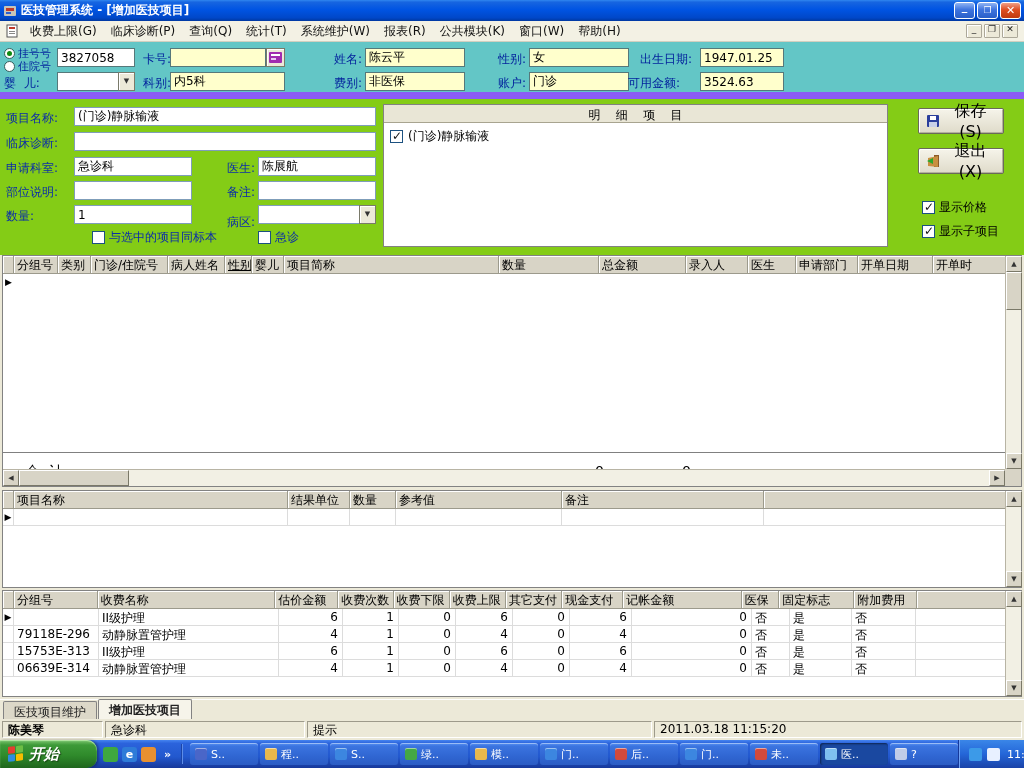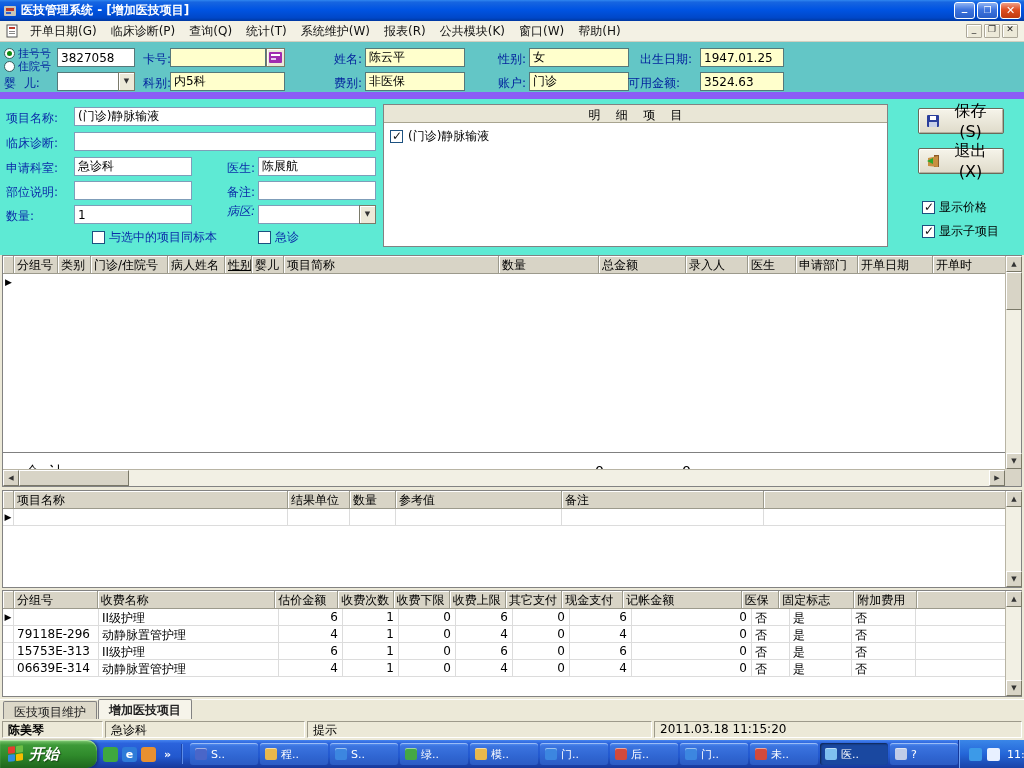--- a/index.html
+++ b/index.html
@@ -33,21 +33,21 @@
   .plabel{position:absolute;color:#001E9C;font-size:12px;white-space:pre;}
   .pradio{position:absolute;display:flex;align-items:center;gap:3px;font-size:11px;color:#001E9C;}
   .radio{width:11px;height:11px;border-radius:50%;background:#fff;border:1px solid #35605F;position:relative;display:inline-block;}
   .radio.checked::after{content:"";position:absolute;left:2px;top:2px;width:5px;height:5px;border-radius:50%;background:#108A10;}
   .tfield{position:absolute;height:19px;border:1px solid #56787A;background:#fff;font-size:12px;padding:0 3px;color:#000;}
   .tfield.ylw{background:#FFFFCC;}
   .dropbtn{position:absolute;width:17px;height:19px;background:#ECE9D8;border:1px solid #7A7A6A;box-shadow:inset 1px 1px 0 #fff;font-size:7px;color:#333;text-align:center;line-height:17px;}
   .cardbtn{position:absolute;width:19px;height:19px;background:#ECE9D8;border:1px solid #7A7A6A;box-shadow:inset 1px 1px 0 #fff;display:flex;align-items:center;justify-content:center;}
 
   
-  .formarea{position:absolute;top:99px;left:0;right:0;height:156px;background:#5eead4;}
+  .formarea{position:absolute;top:99px;left:0;right:0;height:156px;background:#84cc16;}
   .flabel{position:absolute;color:#0B2DA8;font-size:12px;white-space:pre;}
   .formarea .tfield{border:1px solid #7F9DB9;}
   .cb{width:13px;height:13px;background:#fff;border:1px solid #1C5180;display:inline-block;position:relative;vertical-align:middle;flex:none;}
   .cb.checked::after{content:"✓";position:absolute;left:1px;top:-2px;font-size:12px;font-weight:bold;color:#111;}
   .cbrow{position:absolute;display:flex;align-items:center;gap:4px;}
   .cblabel{color:#0B2DA8;font-size:12px;}
   .cblabel.black{color:#000;}
   .detailpanel{position:absolute;left:383px;top:5px;width:505px;height:143px;background:#fff;border:1px solid #828282;}
   .detailhead{height:18px;background:#E9E6D6;border-bottom:1px solid #A8A490;text-align:center;font-size:12px;padding-top:2px;white-space:pre;color:#000;}
   .detailitem{display:flex;align-items:center;gap:5px;padding:5px 0 0 6px;font-size:12px;}
@@ -132,21 +132,21 @@
 
   <div class="menubar">
     <span style="display:inline-flex;padding:0 4px;">
         <svg width="13" height="14">
           <rect x="1" y="1" width="10" height="12" fill="#fff" stroke="#555"></rect>
           <rect x="3" y="3" width="6" height="2" fill="#C03A2A"></rect>
           <rect x="3" y="7" width="6" height="1" fill="#888"></rect>
           <rect x="3" y="9" width="6" height="1" fill="#888"></rect>
         </svg>
       </span>
-    <span class="menu-item">开单日期(G)</span>
+    <span class="menu-item">收费上限(G)</span>
     <span class="menu-item">临床诊断(P)</span>
     <span class="menu-item">查询(Q)</span>
     <span class="menu-item">统计(T)</span>
     <span class="menu-item">系统维护(W)</span>
     <span class="menu-item">报表(R)</span>
     <span class="menu-item">公共模块(K)</span>
     <span class="menu-item">窗口(W)</span>
     <span class="menu-item">帮助(H)</span>
     <span class="mdi-btns">
       <span class="mdi-btn min"></span>
@@ -202,21 +202,21 @@
     <span class="flabel" style="left:6px;top:61px;">申请科室:</span>
     <input class="tfield" style="left: 74px; top: 58px; width: 118px;" value="急诊科">
     <span class="flabel" style="left:227px;top:61px;">医生:</span>
     <input class="tfield" style="left: 258px; top: 58px; width: 118px;" value="陈展航">
     <span class="flabel" style="left:6px;top:85px;">部位说明:</span>
     <input class="tfield" style="left: 74px; top: 82px; width: 118px;" value="">
     <span class="flabel" style="left:227px;top:85px;">备注:</span>
     <input class="tfield" style="left: 258px; top: 82px; width: 118px;" value="">
     <span class="flabel" style="left:6px;top:109px;">数量:</span>
     <input class="tfield" style="left: 74px; top: 106px; width: 118px;" value="1">
-    <span class="flabel" style="left:227px;top:104px;font-style:italic;">病区:</span>
+    <span class="flabel" style="left:227px;top:115px;">病区:</span>
     <input class="tfield" style="left: 258px; top: 106px; width: 118px;" value="">
     <span class="dropbtn" style="left:359px;top:106px;">▼</span>
 
     <span class="cbrow" style="left:92px;top:130px;">
       <span class="cb"></span>
       <span class="cblabel">与选中的项目同标本</span>
     </span>
     <span class="cbrow" style="left:258px;top:130px;">
       <span class="cb"></span>
       <span class="cblabel">急诊</span>

